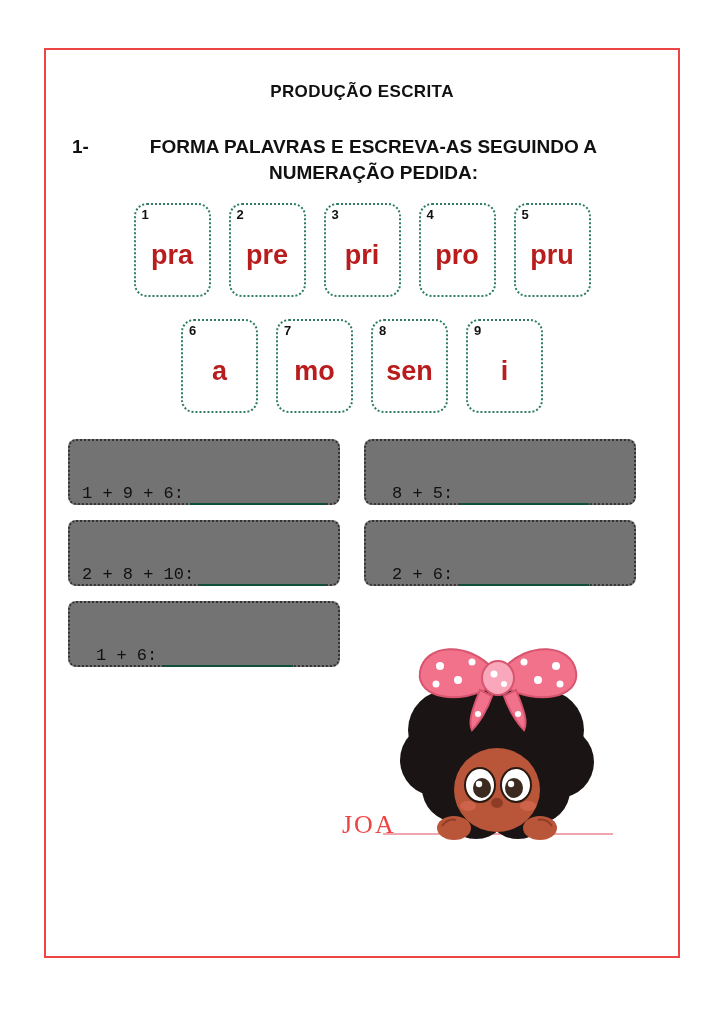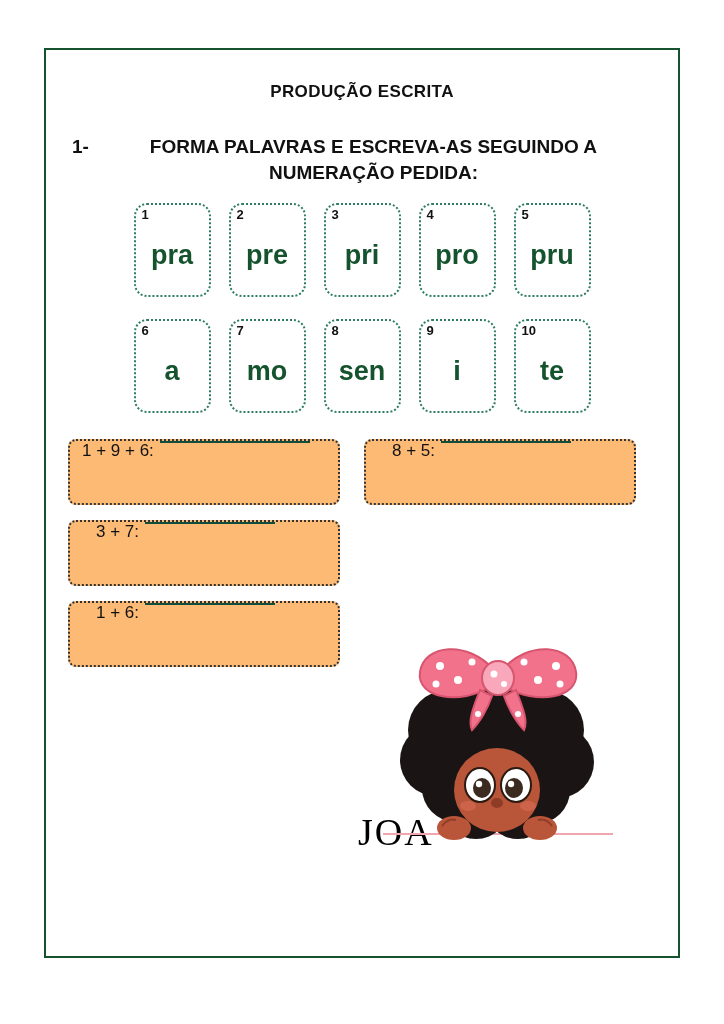--- a/index.html
+++ b/index.html
@@ -15,21 +15,21 @@
     position: relative;
     overflow: hidden;
   }
 
   #page {
     position: absolute;
     left: 44px;
     top: 48px;
     width: 636px;
     height: 910px;
-    border: 2px solid #14532d;
+    border: 2px solid #ef4444;
     background: #ffffff;
   }
 
   #title {
     text-align: center;
     font-size: 17px;
     font-weight: bold;
     color: #111;
     letter-spacing: 0.4px;
     margin-top: 32px;
@@ -71,69 +71,70 @@
     top: 3px;
     left: 6px;
     font-size: 13px;
     font-weight: bold;
     color: #111;
     line-height: 1;
   }
   .syll-card .txt {
     font-size: 27px;
     font-weight: bold;
-    color: #14532d;
+    color: #b91c1c;
     padding-top: 10px;
   }
 
   #exercises {
     margin-top: 26px;
     padding: 0 22px;
   }
   .ex-grid {
     display: flex;
     gap: 24px;
   }
   .ex-col { display: flex; flex-direction: column; }
   .ex-col.left { width: 272px; }
   .ex-col.right { width: 272px; }
 
   .ex-box {
     border: 2px dotted #333;
     border-radius: 8px;
     height: 66px;
     display: flex;
-    align-items: flex-start;
+    align-items: flex-end;
     padding: 0 12px;
     margin-bottom: 15px;
-    background: #fdba74;
+    background: #737373;
+    font-family: Liberation Mono, monospace;
   }
   .ex-box .label {
     font-size: 17px;
     color: #111;
     white-space: nowrap;
   }
   .ex-box .line {
     flex: 1;
     height: 0;
     border-bottom: 2px solid #0f4f3c;
     margin-left: 6px;
     margin-bottom: -2px;
     max-width: 150px;
   }
   .ex-box.indent .label { margin-left: 14px; }
   .ex-box.indent .line { max-width: 130px; }
 
   
   #watermark {
     position: absolute;
-    left: 312px;
+    left: 296px;
     top: 760px;
-    font-size: 38px;
-    color: #000000;
+    font-size: 26px;
+    color: #ef4444;
     font-family: "Liberation Serif", serif;
     letter-spacing: 2px;
     pointer-events: none;
   }
 
   
   #illustration {
     position: absolute;
     left: 330px;
     top: 560px;
@@ -196,46 +197,46 @@
       <span class="txt">mo</span>
     </div>
     <div class="syll-card">
       <span class="idx">8</span>
       <span class="txt">sen</span>
     </div>
     <div class="syll-card">
       <span class="idx">9</span>
       <span class="txt">i</span>
     </div>
-    <div class="syll-card">
-      <span class="idx">10</span>
-      <span class="txt">te</span>
-    </div>
   </div>
 
   <div id="exercises">
     <div class="ex-grid">
       <div class="ex-col left">
         <div class="ex-box">
           <span class="label">1 + 9 + 6:</span>
           <span class="line"></span>
         </div>
-        <div class="ex-box indent">
-          <span class="label">3 + 7:</span>
+        <div class="ex-box">
+          <span class="label">2 + 8 + 10:</span>
           <span class="line"></span>
         </div>
         <div class="ex-box indent">
           <span class="label">1 + 6:</span>
           <span class="line"></span>
         </div>
       </div>
 
       <div class="ex-col right">
         <div class="ex-box indent">
           <span class="label">8 + 5:</span>
+          <span class="line"></span>
+        </div>
+        <div class="ex-box indent">
+          <span class="label">2 + 6:</span>
           <span class="line"></span>
         </div>
       </div>
     </div>
   </div>
 
   <div id="watermark">JOA</div>
   <div class="pink-line"></div>
 
   <div id="illustration">

